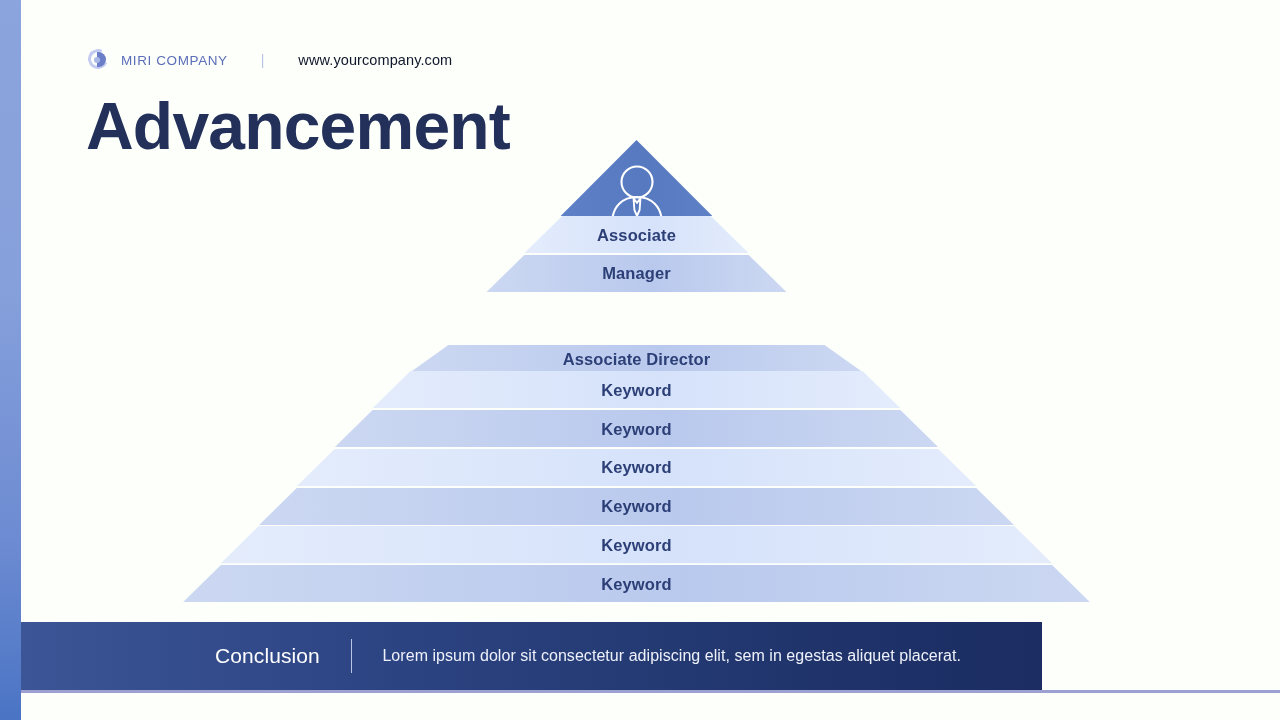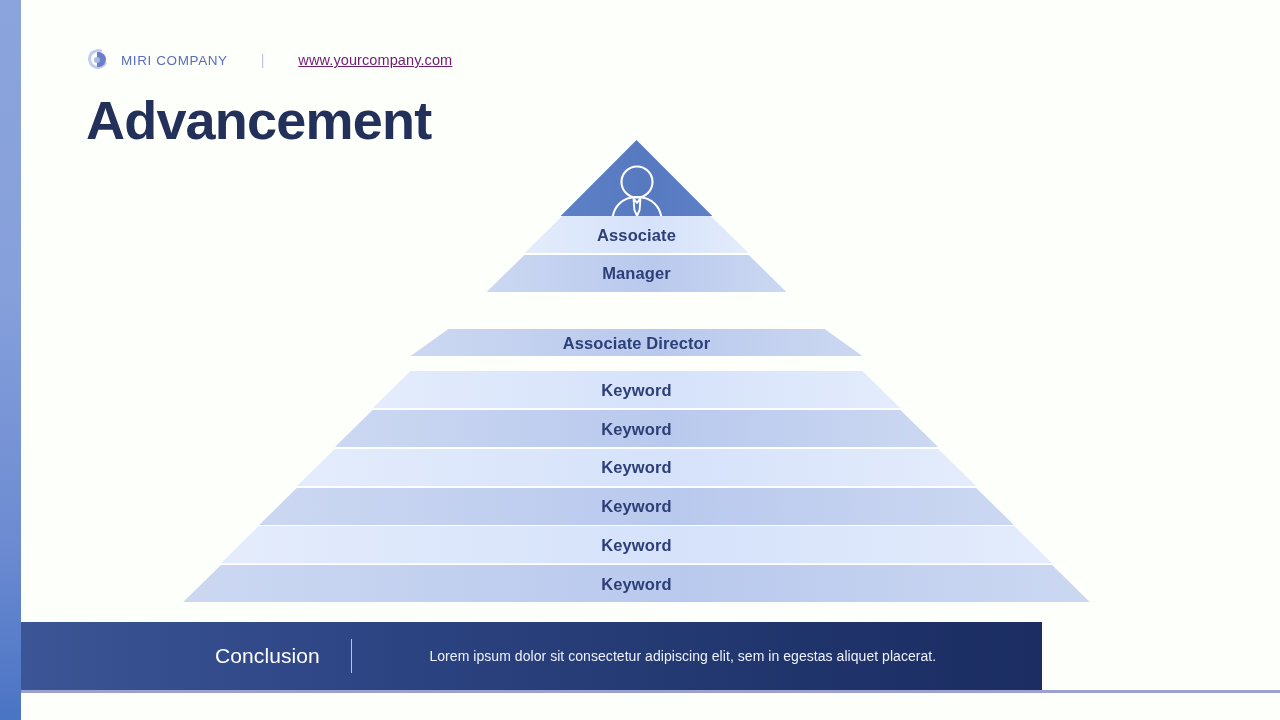--- a/index.html
+++ b/index.html
@@ -76,32 +76,31 @@
     white-space: nowrap;
   }
   .header-sep {
     color: #b9c3e6;
     font-size: 14px;
     margin: 0 34px 0 33px;
     font-weight: 300;
   }
   .site-url {
     font-size: 14.5px;
-    color: #701a75;
+    color: #0f172a;
     letter-spacing: 0.1px;
     white-space: nowrap;
-    text-decoration: underline;
   }
 
   
   .page-title {
     position: absolute;
     left: 86px;
     top: 92px;
-    font-size: 54px;
+    font-size: 66px;
     font-weight: bold;
     color: #22305a;
     letter-spacing: -0.8px;
     line-height: 1.05;
     white-space: nowrap;
   }
 
   
   .pyramid {
     position: absolute;
@@ -168,25 +167,24 @@
     white-space: nowrap;
   }
   .conclusion-divider {
     width: 1.5px;
     height: 34px;
     background: #b8c2e4;
     margin: 0 30px 0 31px;
     flex: 0 0 auto;
   }
   .conclusion-text {
-    font-size: 14px;
+    font-size: 16px;
     color: #eef1fa;
     letter-spacing: 0.05px;
     white-space: nowrap;
-    margin-left: 47px;
   }
   .bar-underline {
     position: absolute;
     left: 21px;
     top: 690px;
     width: 1259px;
     height: 3px;
     background: #7b82c4;
     opacity: 0.75;
     z-index: 4;
@@ -247,21 +245,21 @@
           <linearGradient id="g1" x1="0" y1="0" x2="1" y2="0">
             <stop offset="0%" stop-color="#e4ecfc"></stop>
             <stop offset="55%" stop-color="#d5e2fa"></stop>
             <stop offset="100%" stop-color="#e4ecfc"></stop>
           </linearGradient>
         </defs>
         <polygon points="379.2198275862069,0 527.7801724137931,0 565.7021551724138,37.199999999999996 341.29784482758623,37.199999999999996" fill="url(#g1)"></polygon>
       </svg>
       <div class="label">Associate</div>
     </div>
-    <div class="tier" style="top: 189px; height: 27px;">
+    <div class="tier" style="top: 205px; height: 27px;">
       <svg class="shape" viewBox="0 0 907 37.199999999999996" preserveAspectRatio="none">
         <defs>
           <linearGradient id="g4" x1="0" y1="0" x2="1" y2="0">
             <stop offset="0%" stop-color="#ccd8f2"></stop>
             <stop offset="55%" stop-color="#b9c9ed"></stop>
             <stop offset="100%" stop-color="#ccd8f2"></stop>
           </linearGradient>
         </defs>
         <polygon points="265.45387931034486,0 641.5461206896551,0 679.4681034482758,37.199999999999996 227.53189655172417,37.199999999999996" fill="url(#g4)"></polygon>
       </svg>

